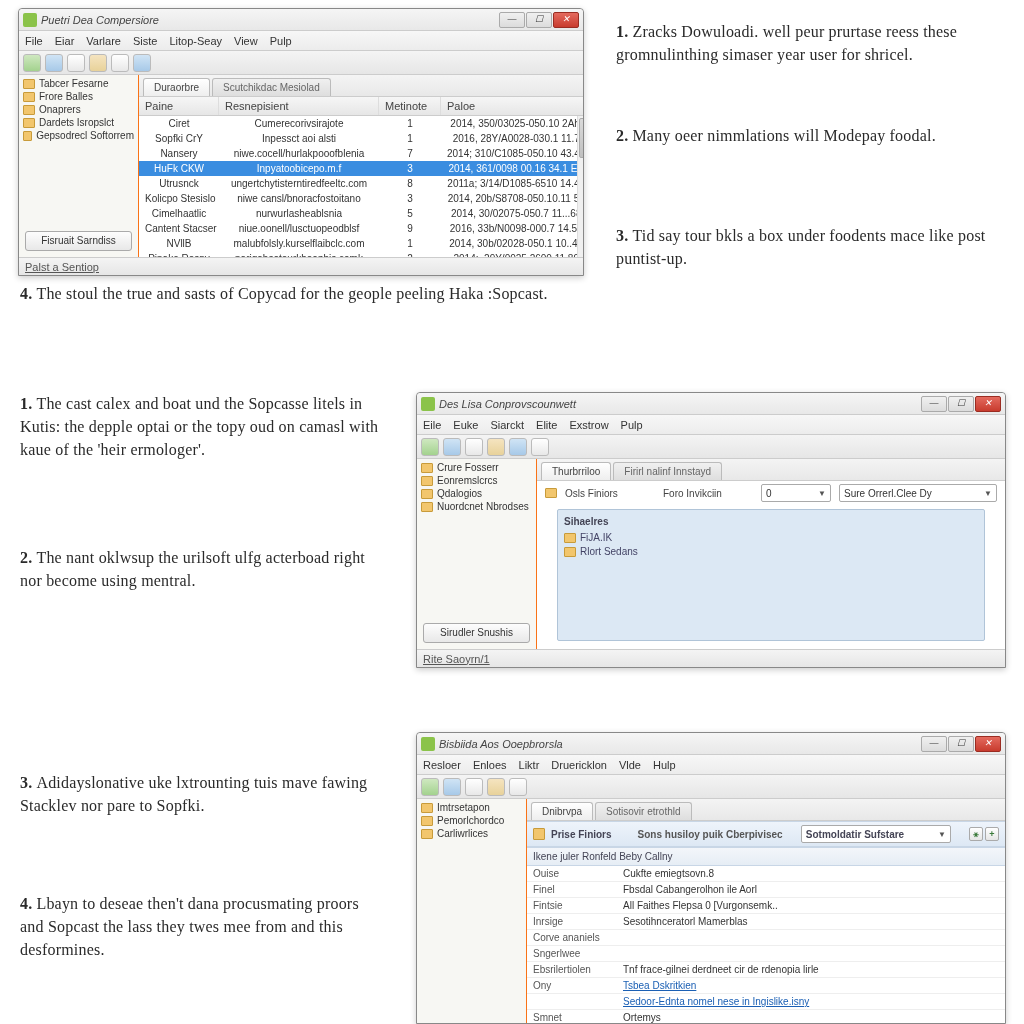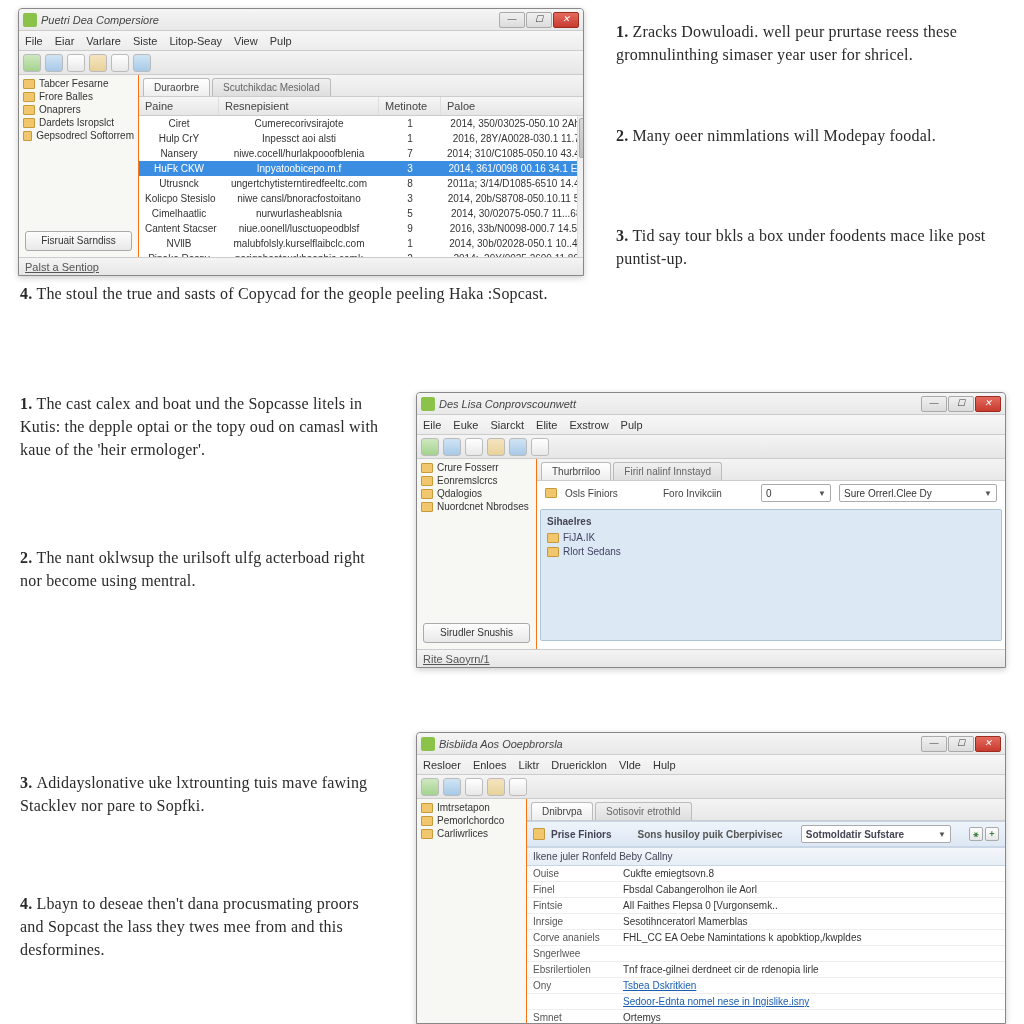--- a/index.html
+++ b/index.html
@@ -35,21 +35,21 @@
 .row{display:flex; font-size:10px; color:#333; padding:1px 0; white-space:nowrap;text-align:center;}
 .row > div{padding:1px 6px;}
 .row.sel{background:#3a8de0; color:#fff;}
 .scrollbar{position:absolute; right:0; top:0; bottom:0; width:14px; background:#f0f0f0; border-left:1px solid #ddd;}
 .scrollthumb{position:absolute; left:1px; right:1px; top:2px; height:40px; background:linear-gradient(#dadada,#c0c0c0); border:1px solid #aaa; border-radius:2px;}
 
 .formrow { display:flex; align-items:center; padding:3px 8px; gap:8px; font-size:10px; }
 .formrow .lbl { width:90px; color:#444; }
 .combo { flex:1; height:18px; background:#fff; border:1px solid #aaa; border-radius:2px; display:flex; align-items:center; padding:0 4px; justify-content:space-between; font-size:10px; }
 .combo .arrow { font-size:8px; color:#555; }
-.bluepanel { flex:1; background:#dce8f4; margin:4px 3px 8px; border:1px solid #b0c4d8; border-radius:2px; padding:6px; font-size:10px; display:flex; flex-direction:column; gap:3px; }
+.bluepanel { flex:1; background:#dce8f4; margin:4px 20px 8px; border:1px solid #b0c4d8; border-radius:2px; padding:6px; font-size:10px; display:flex; flex-direction:column; gap:3px; }
 .bluepanel .bhead { font-weight:bold; color:#445; margin-bottom:2px; }
 .bluepanel .bitem { display:flex; align-items:center; gap:4px; color:#446; }
 .bluepanel .bicon { width:12px; height:10px; background:#f2c66d; border:1px solid #c89b3a; border-radius:1px; }
 
 .proprow { display:flex; font-size:10px; border-bottom:1px solid #eee; }
 .proprow .k { width:90px; padding:2px 6px; color:#555; }
 .proprow .v { flex:1; padding:2px 6px; color:#333; white-space:nowrap; overflow:hidden; text-overflow:ellipsis; }
 .proprow .v.link { color:#1a5fb4; text-decoration:underline; }
 .sectionhdr { background:linear-gradient(#eef4fb,#dde8f4); border-top:1px solid #c8d6e6; border-bottom:1px solid #c8d6e6; padding:3px 6px; font-size:10px; font-weight:bold; color:#445; display:flex; align-items:center; gap:6px; }
 .sectionhdr .sicon { width:12px;height:12px; background:#f2c66d; border:1px solid #c89b3a; border-radius:1px; }
@@ -128,21 +128,21 @@
         <div class="col-date">Paloe</div>
       </div>
       <div class="rows" id="rows1">
         <div class="row">
             <div class="col-name">Ciret</div>
             <div class="col-desc">Cumerecorivsirajote</div>
             <div class="col-meth">1</div>
             <div class="col-date">2014, 350/03025-050.10 2Ahi</div>
           </div>
           <div class="row">
-            <div class="col-name">Hulp CrY</div>
+            <div class="col-name">Sopfki CrY</div>
             <div class="col-desc">Inpessct aoi alsti</div>
             <div class="col-meth">1</div>
             <div class="col-date">2016, 28Y/A0028-030.1 11.7</div>
           </div>
           <div class="row">
             <div class="col-name">Nansery</div>
             <div class="col-desc">niwe.cocell/hurlakpooofblenia</div>
             <div class="col-meth">7</div>
             <div class="col-date">2014; 310/C1085-050.10 43.46</div>
           </div>
@@ -360,21 +360,20 @@
           <div class="proprow">
             <div class="k">Fintsie</div>
             <div class="v">All Faithes Flepsa 0 [Vurgonsemk..</div>
           </div>
           <div class="proprow">
             <div class="k">Inrsige</div>
             <div class="v">Sesotihnceratorl Mamerblas</div>
           </div>
           <div class="proprow">
             <div class="k">Corve ananiels</div>
-            <div class="v">FHL_CC EA Oebe Namintations k apobktiop,/kwpldes</div>
           </div>
           <div class="proprow">
             <div class="k">Sngerlwee</div>
             <div class="v"></div>
           </div>
           <div class="proprow">
             <div class="k">Ebsrilertiolen</div>
             <div class="v">Tnf frace-gilnei derdneet cir de rdenopia lirle</div>
           </div>
           <div class="proprow">

